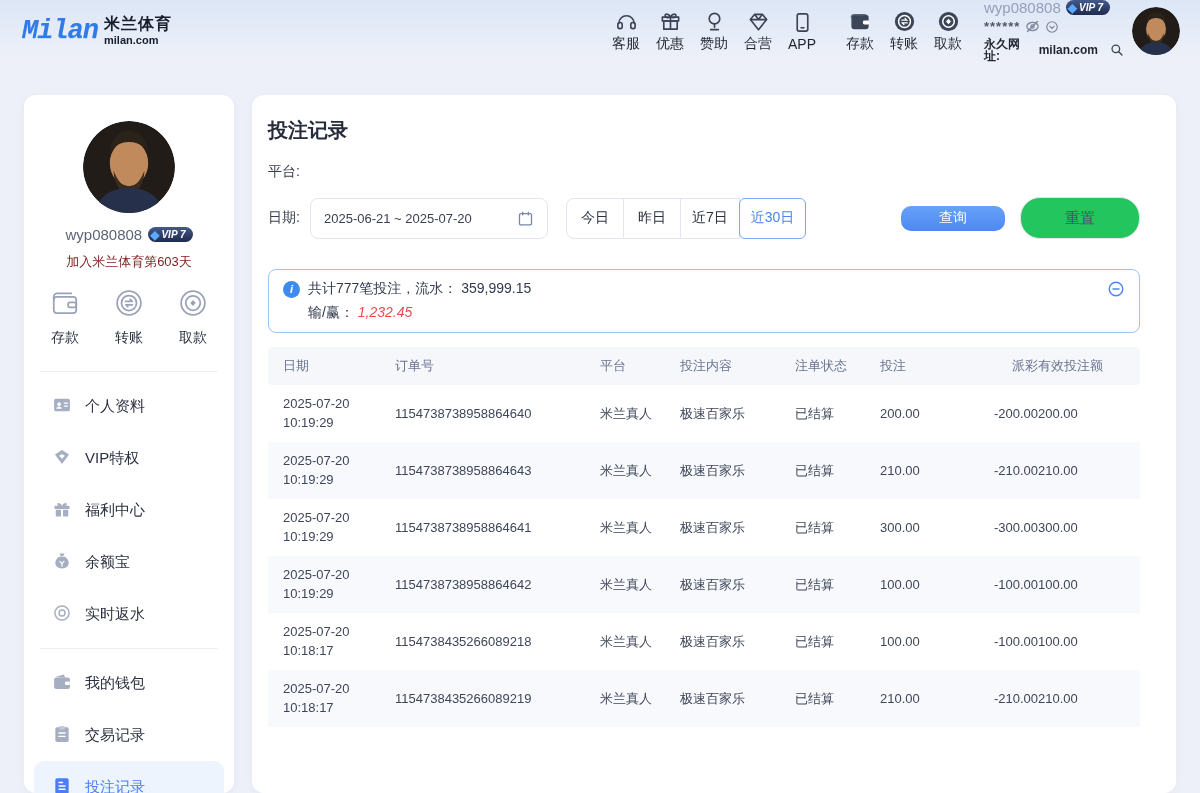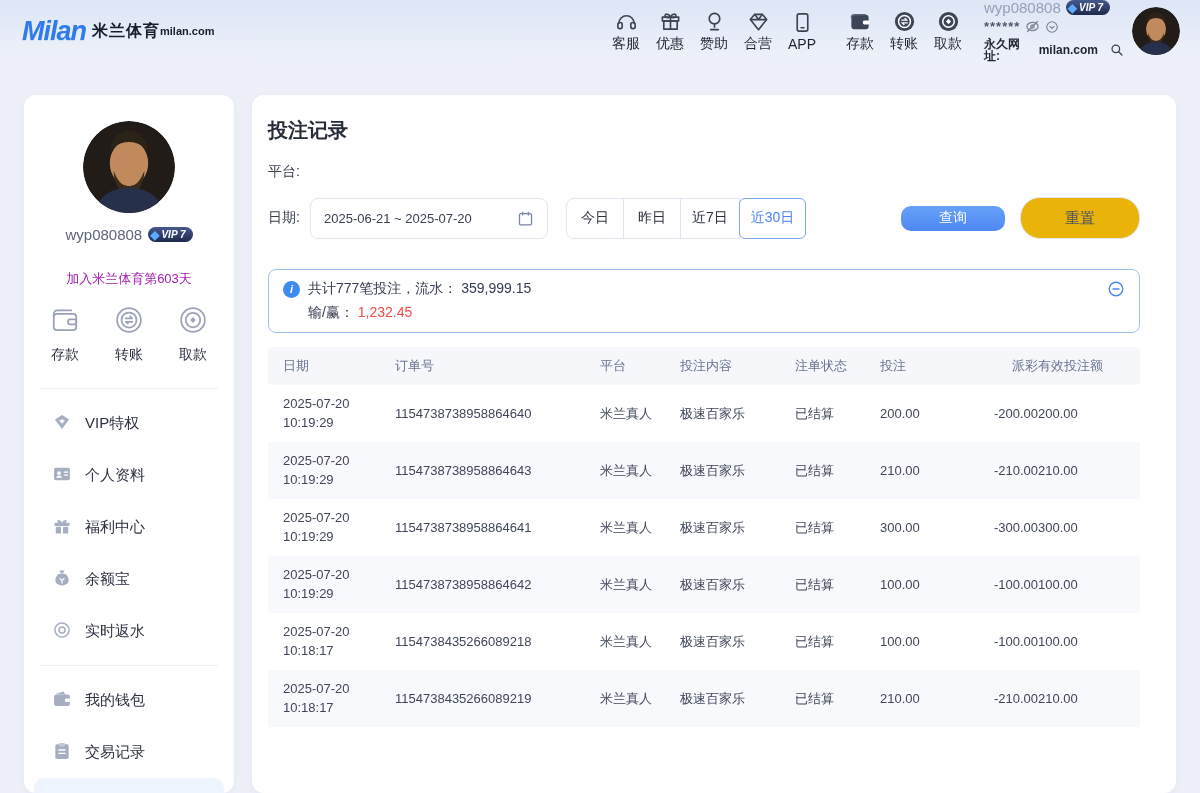--- a/index.html
+++ b/index.html
@@ -11,25 +11,25 @@
     color:#2c3140;
   }
   
   .topbar {
     position:absolute; top:0; left:0; width:1200px; height:62px;
     background:linear-gradient(180deg,#dce6f6 0%,#e9eef8 70%,#edf0f8 100%);
     display:flex; align-items:center;
   }
   .logo { display:flex; align-items:center; margin-left:22px; }
   .logo-script {
-    font-family:Liberation Sans, sans-serif; font-style:italic; font-weight:bold;
+    font-family:Liberation Mono, monospace; font-style:italic; font-weight:bold;
     font-size:27px; color:#2f7be8; letter-spacing:-1px;
     text-shadow:0 1px 0 #c6dbf7; line-height:1;
   }
-  .logo-text { margin-left:6px; display:flex; flex-direction:row; line-height:1; }
+  .logo-text { margin-left:6px; display:flex; flex-direction:column; line-height:1; }
   .logo-cn { font-size:16px; font-weight:bold; color:#171e2c; letter-spacing:1px; }
   .logo-domain { font-size:11px; font-weight:bold; color:#171e2c; margin-top:3px; }
   .nav { display:flex; gap:27px; margin-left:26px; font-size:16px; color:#262c3b; font-weight:500; }
   .nav-item { cursor:pointer; white-space:nowrap; }
 
   .top-right { margin-left:auto; display:flex; align-items:center; }
   .hicon { display:flex; flex-direction:column; align-items:center; width:44px; cursor:pointer; }
   .hicon + .hicon { margin-left:0px; }
   .hicon-label { font-size:14px; color:#1f2430; margin-top:2px; font-weight:500; white-space:nowrap; }
   .hicon svg { display:block; }
@@ -49,21 +49,21 @@
   .avatar-top { width:48px; height:48px; border-radius:50%; overflow:hidden; margin:0 20px 0 8px; flex:none; }
 
   
   .sidebar {
     position:absolute; left:24px; top:95px; width:210px; height:698px;
     background:#fff; border-radius:12px; box-shadow:0 2px 8px rgba(40,60,120,.04);
   }
   .side-avatar { width:92px; height:92px; border-radius:50%; overflow:hidden; margin:26px auto 0; }
   .side-user { display:flex; justify-content:center; align-items:center; gap:6px; margin-top:13px; }
   .side-username { font-size:15px; color:#5c6577; }
-  .side-joined { text-align:center; font-size:13px; color:#a21caf; margin-top:27px; }
+  .side-joined { text-align:center; font-size:13px; color:#7f1d1d; margin-top:10px; }
   .side-actions { display:flex; justify-content:space-between; padding:0 26px; margin-top:17px; }
   .action { display:flex; flex-direction:column; align-items:center; gap:7px; cursor:pointer; }
   .action-label { font-size:14px; color:#2c3140; }
   .divider { height:1px; background:#edeff5; margin:24px 16px 8px; }
   .divider2 { height:1px; background:#edeff5; margin:8px 16px; }
   .menu-item {
     display:flex; align-items:center; height:52px; padding-left:28px; gap:13px;
     font-size:15px; color:#2c3140; cursor:pointer;
   }
   .menu-item.active {
@@ -101,36 +101,36 @@
     position:relative; z-index:2;
   }
   .btn-query {
     margin-left:auto; width:104px; height:25px; border-radius:10px; border:none;
     background:linear-gradient(180deg,#66a1f8,#4f88f2); color:#fff; font-size:14px;
     display:flex; align-items:center; justify-content:center; cursor:pointer;
     font-family:inherit;
   }
   .btn-reset {
     margin-left:15px; width:120px; height:42px; border-radius:20px;
-    background:#eab308; border:1px solid #e3e6ee; color:#4b5366; font-size:15px;
+    background:#22c55e; border:1px solid #e3e6ee; color:#4b5366; font-size:15px;
     display:flex; align-items:center; justify-content:center; cursor:pointer;
     font-family:inherit;
   }
   .summary {
     margin-top:30px; border:1px solid #9fc3f1; border-radius:8px;
     padding:10px 14px; position:relative; font-size:14px; color:#333a4e;
   }
   .sum-line1 { display:flex; align-items:center; gap:8px; }
   .info-ic {
     width:17px; height:17px; border-radius:50%; background:#3e8bf0; color:#fff;
     font-size:11px; font-weight:bold; display:flex; align-items:center; justify-content:center;
     font-style:italic; flex:none;
   }
   .sum-line2 { margin-left:25px; margin-top:6px; }
-  .sum-neg { color:#f04a4a; }
+  .sum-neg { color:#f04a4a;font-style:italic; }
   .collapse-btn { position:absolute; right:14px; top:10px; cursor:pointer; line-height:0; }
 
   .table { margin-top:14px; }
   .thead {
     display:flex; align-items:center; height:38px; background:#f5f7fb;
     border-radius:4px; font-size:13px; color:#6a7390;
   }
   .trow { display:flex; align-items:center; height:57px; font-size:13px; color:#3f4659; }
   .trow:nth-child(even) { background:#f8f9fc; }
   .cell { flex:none; }
@@ -338,37 +338,37 @@
       <span class="action-label">取款</span>
     </div>
   </div>
 
   <div class="divider"></div>
 
   <div>
     <div class="menu-item">
       <span>
         <svg width="20" height="20" viewBox="0 0 24 24" fill="#a6aec2">
-            <path d="M12 3.5L20.5 9 12 20.5 3.5 9z"></path>
-            <path d="M8.5 10.5L12 14l3.5-3.5-3.5-1.8z" fill="#fff"></path>
-          </svg>
-      </span>
-      <span>VIP特权</span>
-    </div>
-    <div class="menu-item">
-      <span>
-        <svg width="20" height="20" viewBox="0 0 24 24" fill="#a6aec2">
             <rect x="2.5" y="4.5" width="19" height="15" rx="2"></rect>
             <circle cx="8.5" cy="11" r="2.2" fill="#fff"></circle>
             <path d="M5 16.5c.6-2 2-2.8 3.5-2.8s2.9.8 3.5 2.8z" fill="#fff"></path>
             <rect x="14" y="9" width="5.5" height="1.6" rx=".8" fill="#fff"></rect>
             <rect x="14" y="12.5" width="5.5" height="1.6" rx=".8" fill="#fff"></rect>
           </svg>
       </span>
       <span>个人资料</span>
+    </div>
+    <div class="menu-item">
+      <span>
+        <svg width="20" height="20" viewBox="0 0 24 24" fill="#a6aec2">
+            <path d="M12 3.5L20.5 9 12 20.5 3.5 9z"></path>
+            <path d="M8.5 10.5L12 14l3.5-3.5-3.5-1.8z" fill="#fff"></path>
+          </svg>
+      </span>
+      <span>VIP特权</span>
     </div>
     <div class="menu-item">
       <span>
         <svg width="20" height="20" viewBox="0 0 24 24" fill="#a6aec2">
             <rect x="3" y="8" width="18" height="4" rx="1"></rect>
             <rect x="4.5" y="13" width="6.3" height="8" rx="1"></rect>
             <rect x="13.2" y="13" width="6.3" height="8" rx="1"></rect>
             <path d="M12 8C10 4 5.5 4 6.5 6.8S11 8 12 8zm0 0c2-4 6.5-4 5.5-1.2S13 8 12 8z"></path>
           </svg>
       </span>

